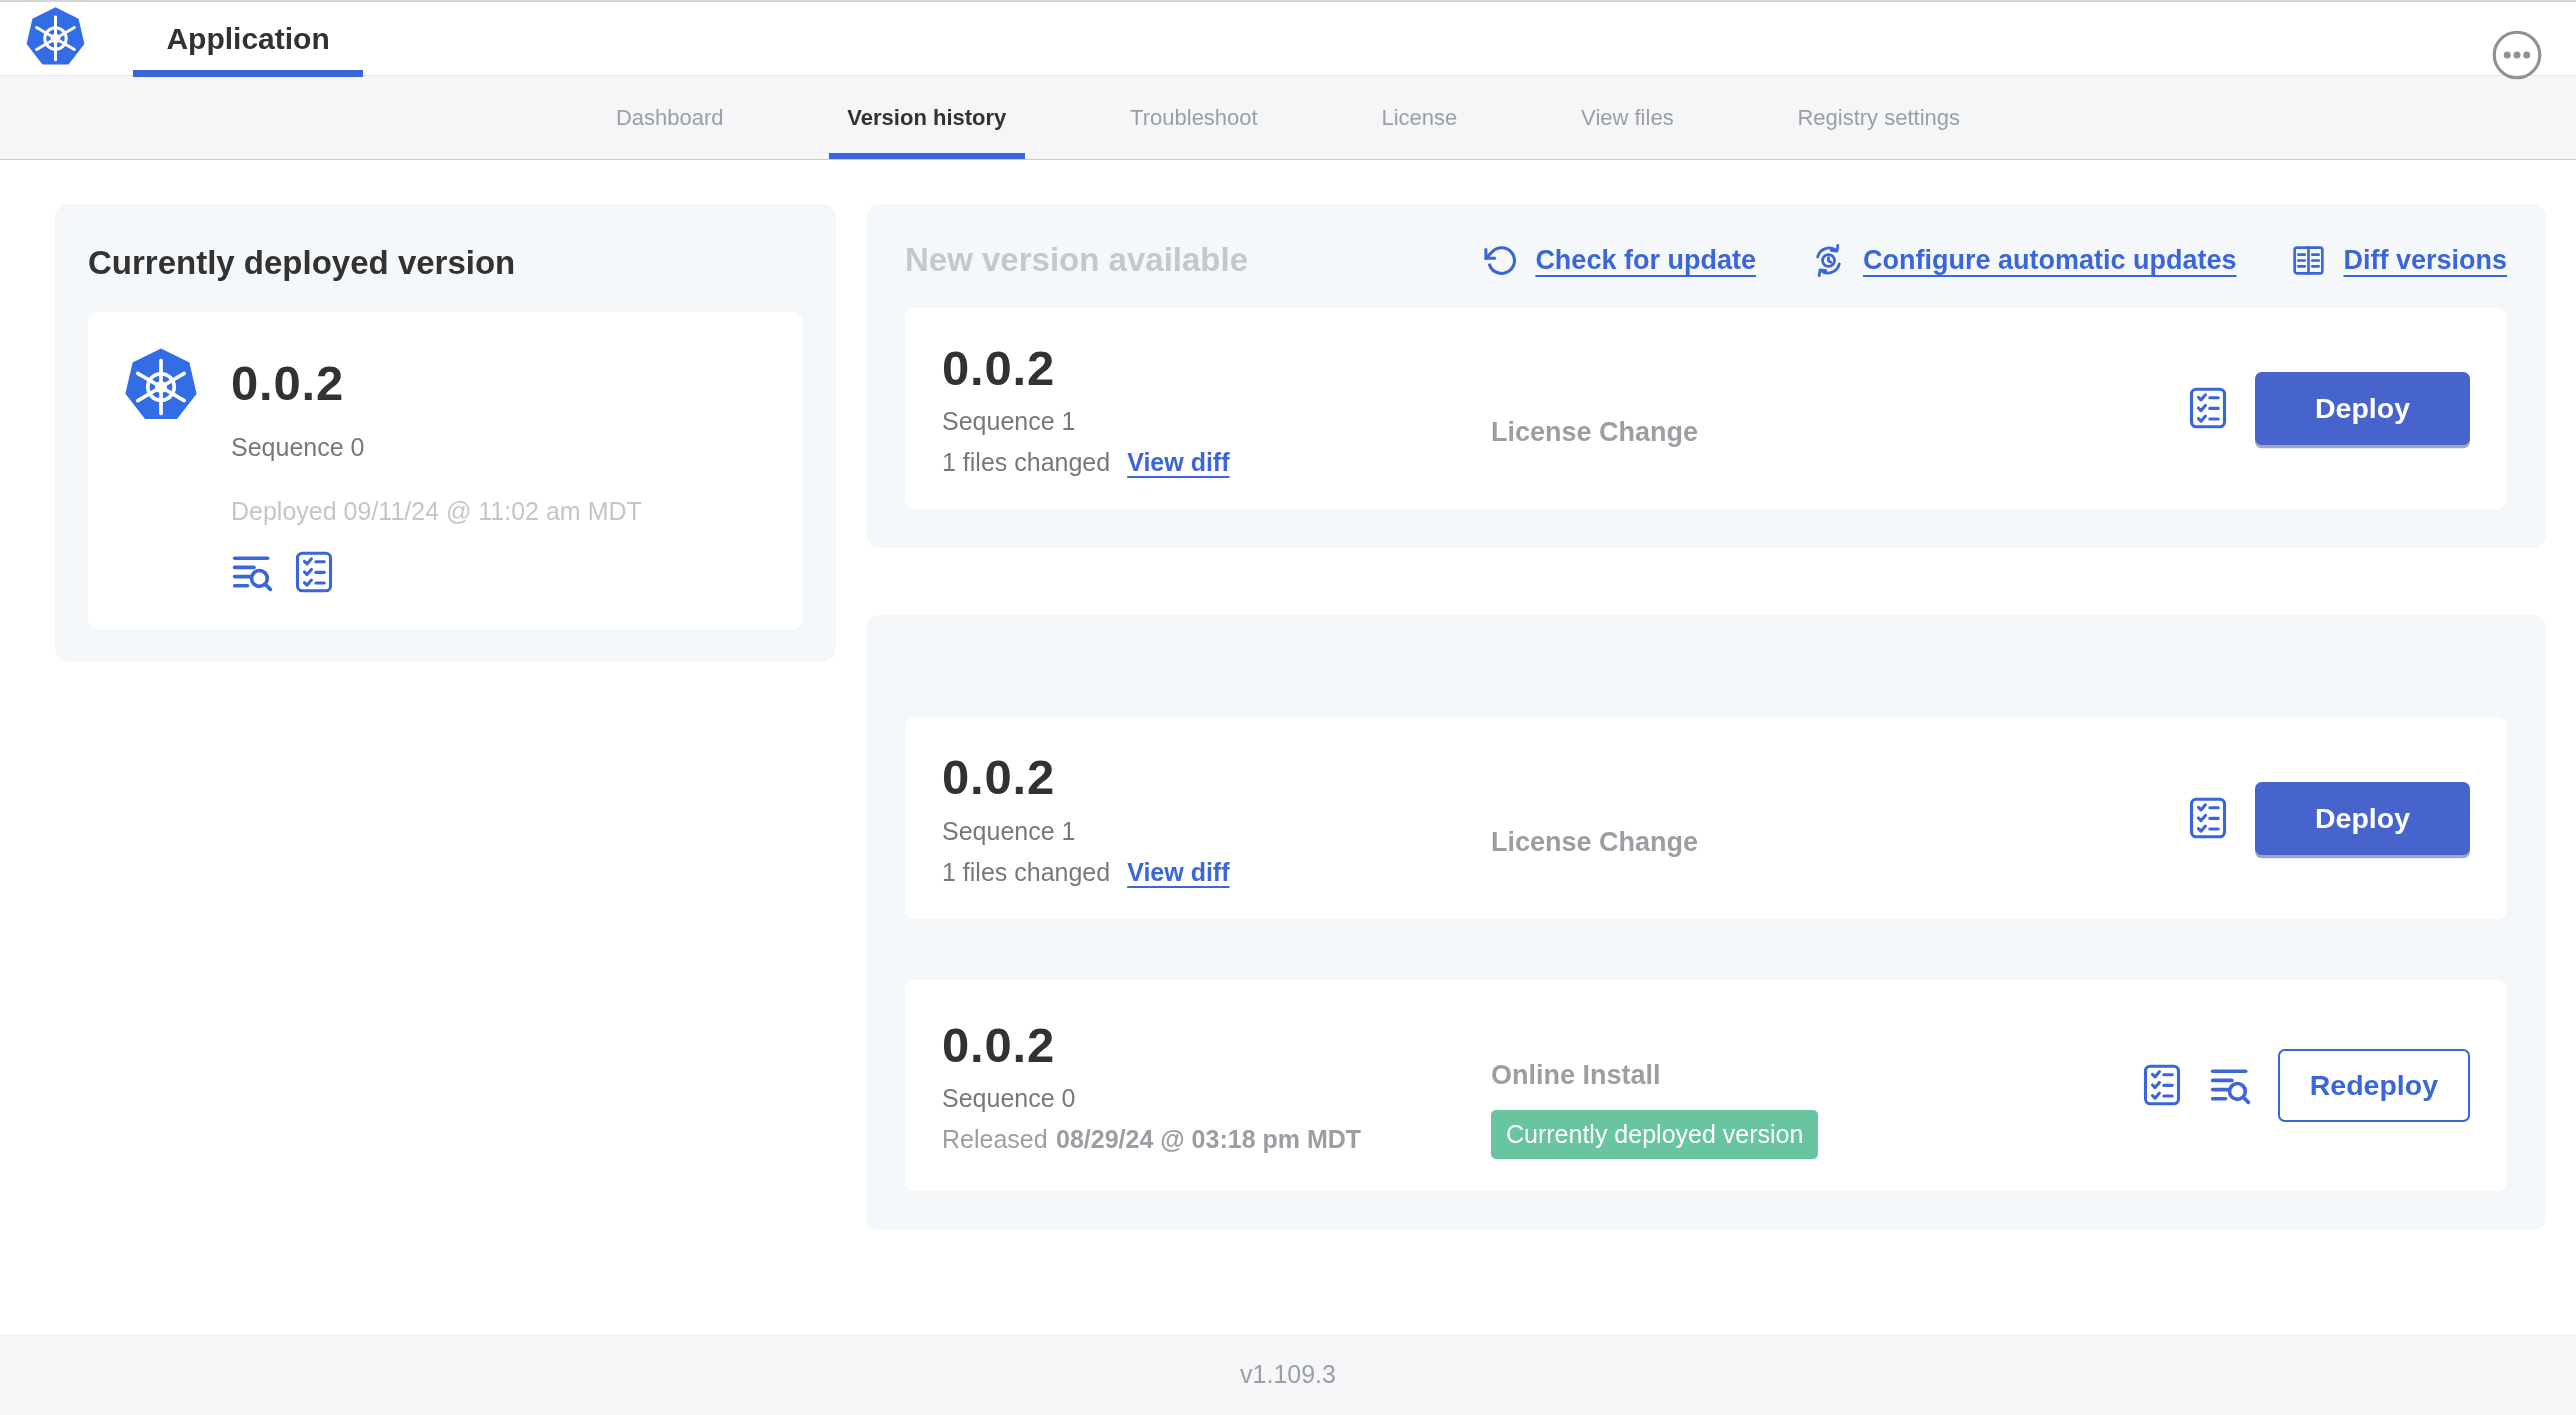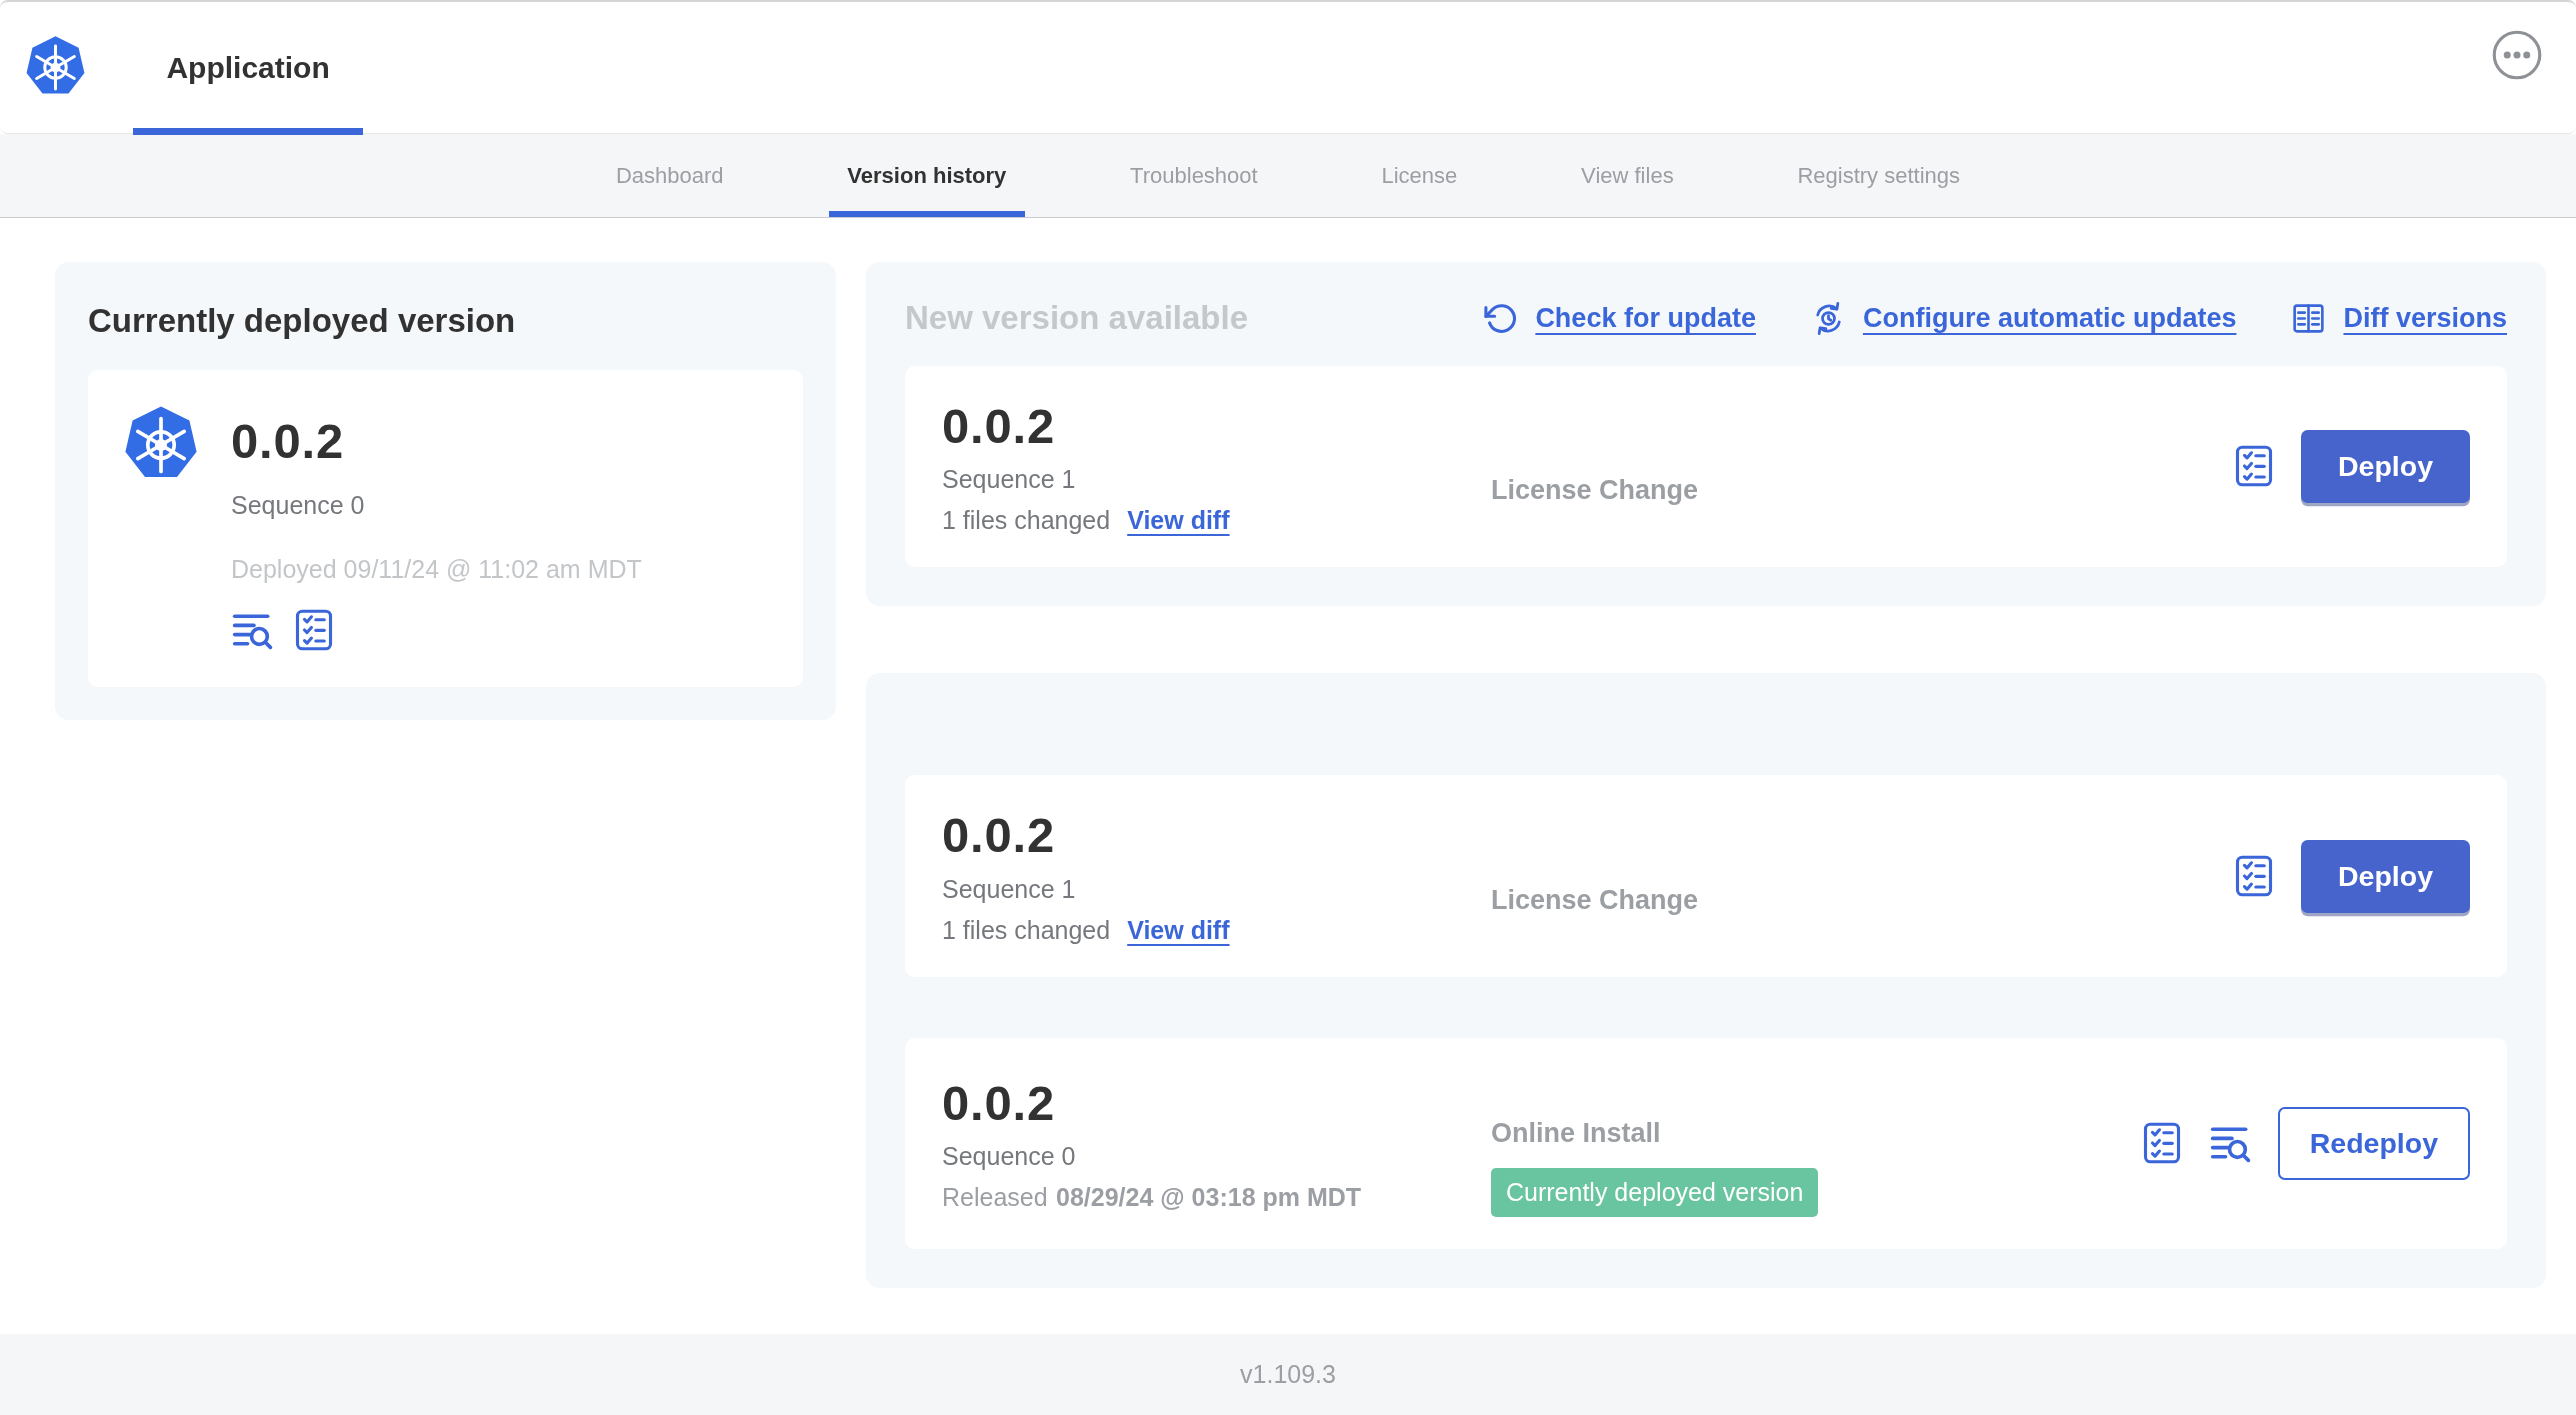--- a/index.html
+++ b/index.html
@@ -1,22 +1,22 @@
 <!DOCTYPE html>
 <html style="font-size:13.4px"><head>
 <meta charset="utf-8">
 <style>
   * { margin:0; padding:0; box-sizing:border-box; }
   html,body { width:2576px; height:1415px; overflow:hidden; background:#fff;
     font-family:"Liberation Sans","DejaVu Sans",sans-serif; color:#323232; }
   .page { width:2576px; height:1415px; display:flex; flex-direction:column; }
 
   
-  .topbar { height:134px; background:#fff; border-top:2.5px solid #d6d6d6;
-    border-bottom:1.7px solid #e7e7e7; display:flex; align-items:center; padding-left:23.4px; position:relative;border-radius:8px; }
+  .topbar { height:76px; background:#fff; border-top:2.5px solid #d6d6d6;
+    border-bottom:1.7px solid #e7e7e7; display:flex; align-items:center; padding-left:23.4px; position:relative; }
   .brand-logo { width:65px; height:65px; flex:0 0 auto; }
   .app-tab { height:100%; display:flex; align-items:center; padding:0 33px; margin-left:45px;
     position:relative; font-size:30px; font-weight:600; color:#323232; cursor:pointer; }
   .app-tab .tab-underline { position:absolute; left:0; right:0; bottom:-1.7px; height:6.7px; background:#3b66d9; }
   .menu-btn { position:absolute; right:33px; top:27px; width:52px; height:52px; background:none; border:none; cursor:pointer; }
   .menu-btn svg { width:52px; height:52px; display:block; }
 
   
   .subnav { height:84px; background:#f5f6f8; border-bottom:1.7px solid #c9cbce;
     display:flex; justify-content:center; align-items:stretch; gap:87px; }
@@ -60,21 +60,21 @@
   .inline-link { font-size:25px; font-weight:700; color:#3b66d9; text-decoration:underline; text-underline-offset:5px; cursor:pointer; }
   .v-mid { flex:1;margin-top:48px; }
   .v-source { font-size:27px; font-weight:600; color:#9b9fa3; }
   .deployed-badge { display:inline-block; margin-top:18.4px; background:#69c4a0; color:#fff;
     font-size:25px; padding:10px 15px; border-radius:5px; }
   .released-line { font-size:25px; color:#9b9ea2; margin-top:11.7px; }
   .released-line .rel-prefix { margin-right:8.4px; }
   .released-line .rel-date { font-weight:700; }
   .v-actions { display:flex; align-items:center; gap:25px; }
   .btn { font-family:inherit; font-size:28.5px; font-weight:700; border-radius:6.7px; cursor:pointer; }
-  .btn-primary { background:#4763cc; color:#fff; border:none; padding:20px 37px; box-shadow:0 3.3px 0 rgba(42,58,122,.45); }
+  .btn-primary { background:#4763cc; color:#fff; border:none; padding:20px 60px; box-shadow:0 3.3px 0 rgba(42,58,122,.45); }
   .btn-outline { background:#fff; color:#3b66d9; border:2.5px solid #3b66d9; padding:18px 30px; }
 
   .rpp { display:flex; align-items:center; gap:13.4px; }
   .rpp-label { font-size:25px; color:#323232; }
   .select-box { width:95px; height:65px; background:#fff; border:1.7px solid #c9cbce; border-radius:6.7px;
     display:flex; align-items:center; justify-content:center; gap:8.4px; cursor:pointer; }
   .select-box .select-value { font-size:27px; color:#323232; }
   .select-box .chevron { width:22px; height:22px; }
   .rows { display:flex; flex-direction:column; gap:33px; margin-top:37px; }
 

